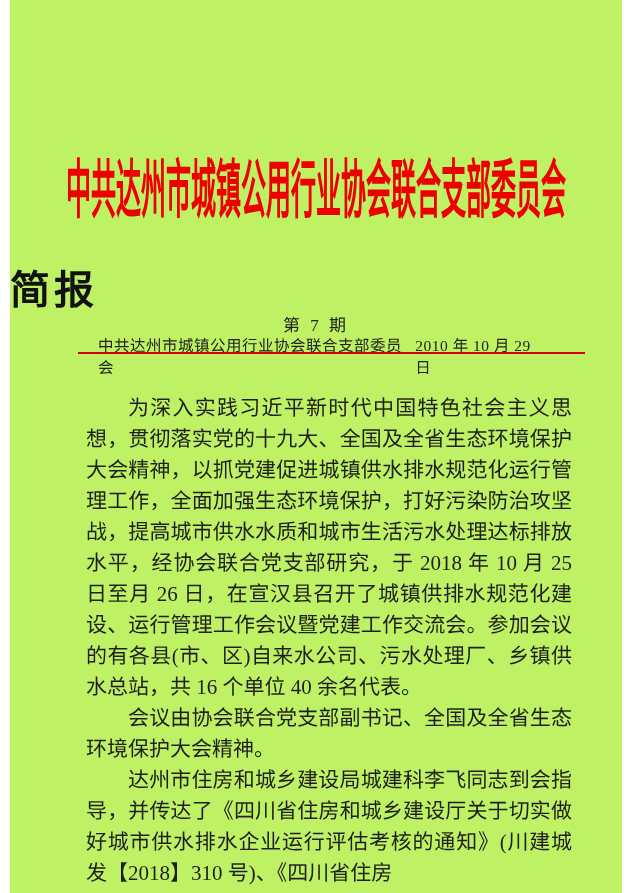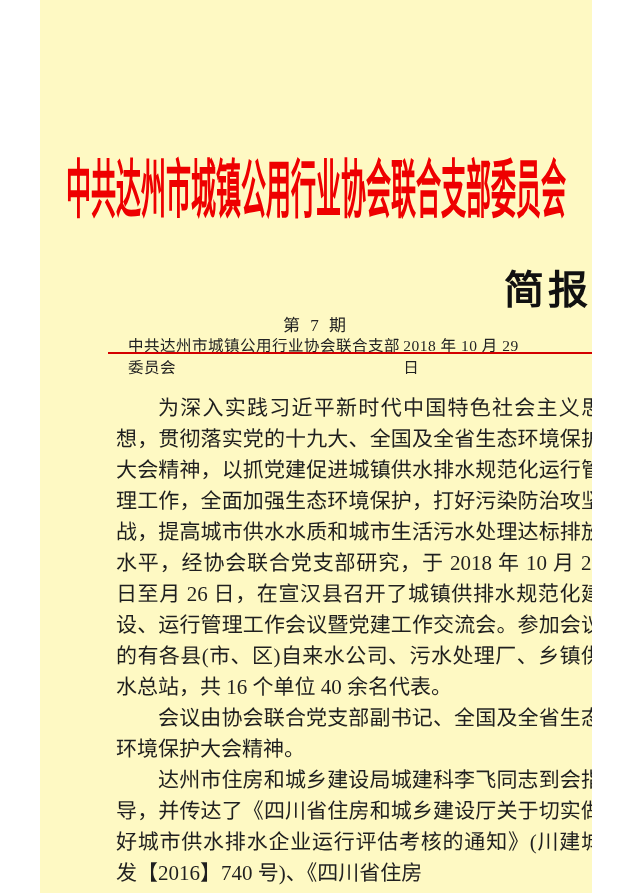--- a/index.html
+++ b/index.html
@@ -1,22 +1,22 @@
 <!DOCTYPE html>
 <html lang="zh-CN"><head>
 <meta charset="utf-8">
 <style>
   * { margin: 0; padding: 0; box-sizing: border-box; }
   html, body { background: #ffffff; }
   .page {
     position: relative;
-    width: 552px;
+    width: 612px;
     height: 893px;
     margin: 0 auto;
-    background: #fef9c3;
+    background: #bef264;
     overflow: hidden;
     font-family: "Liberation Serif", "DejaVu Serif", serif;
     color: #1f1f1f;
   }
   
   .masthead {
     position: absolute;
     top: 143px;
     left: 0;
     width: 100%;
@@ -34,21 +34,21 @@
     color: #ee0000;
     transform: scale(1, 2.55);
     transform-origin: center center;
   }
   
   .doc-type {
     position: absolute;
     top: 258px;
     left: 0;
     width: 100%;
-    text-align: right;
+    text-align: left;
     font-size: 40px;
     font-weight: 700;
     letter-spacing: 4px;
     color: #111111;
   }
   
   .issue-number {
     position: absolute;
     top: 311px;
     left: 0;
@@ -105,24 +105,24 @@
   <div class="masthead">
     <span class="masthead-inner">中共达州市城镇公用行业协会联合支部委员会</span>
   </div>
 
   <div class="doc-type">简报</div>
 
   <div class="issue-number">第 7 期</div>
 
   <div class="issue-meta">
     <span>中共达州市城镇公用行业协会联合支部委员会</span>
-    <span>2018 年 10 月 29 日</span>
+    <span>2010 年 10 月 29 日</span>
   </div>
 
   <hr class="red-rule">
 
   <div class="body-content">
     <p>为深入实践习近平新时代中国特色社会主义思想，贯彻落实党的十九大、全国及全省生态环境保护大会精神，以抓党建促进城镇供水排水规范化运行管理工作，全面加强生态环境保护，打好污染防治攻坚战，提高城市供水水质和城市生活污水处理达标排放水平，经协会联合党支部研究，于 2018 年 10 月 25 日至月 26 日，在宣汉县召开了城镇供排水规范化建设、运行管理工作会议暨党建工作交流会。参加会议的有各县(市、区)自来水公司、污水处理厂、乡镇供水总站，共 16 个单位 40 余名代表。</p>
     <p>会议由协会联合党支部副书记、全国及全省生态环境保护大会精神。</p>
-    <p>达州市住房和城乡建设局城建科李飞同志到会指导，并传达了《四川省住房和城乡建设厅关于切实做好城市供水排水企业运行评估考核的通知》(川建城发【2016】740 号)、《四川省住房</p>
+    <p>达州市住房和城乡建设局城建科李飞同志到会指导，并传达了《四川省住房和城乡建设厅关于切实做好城市供水排水企业运行评估考核的通知》(川建城发【2018】310 号)、《四川省住房</p>
   </div>
 
 </div>
 
 </body></html>

